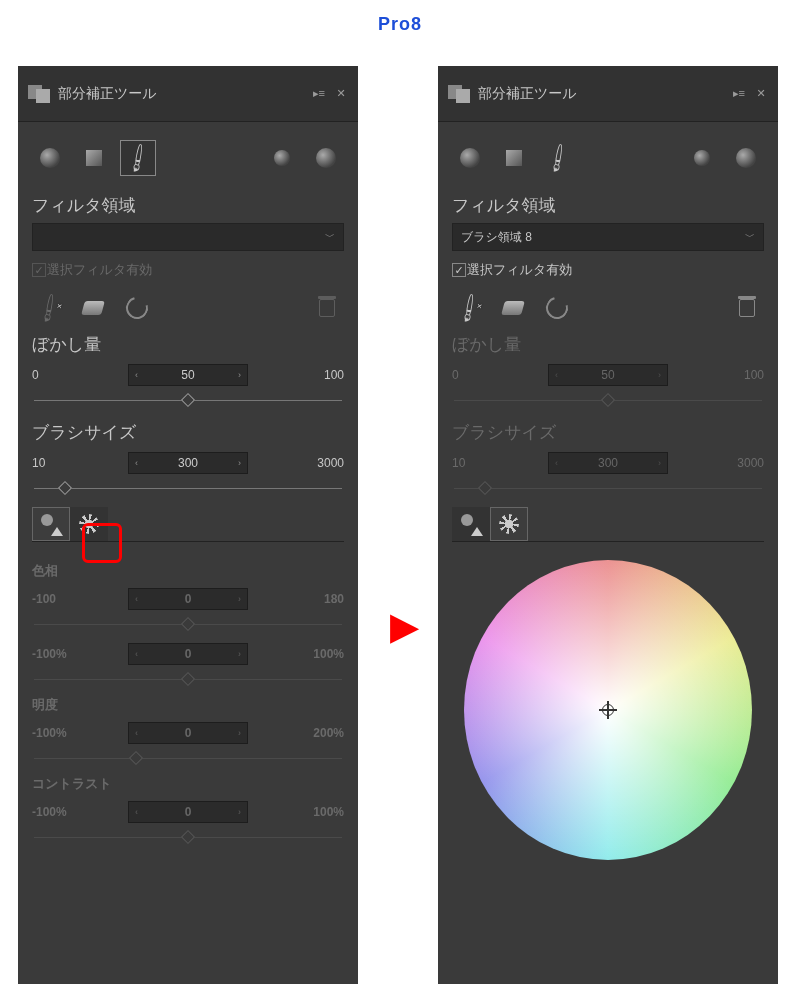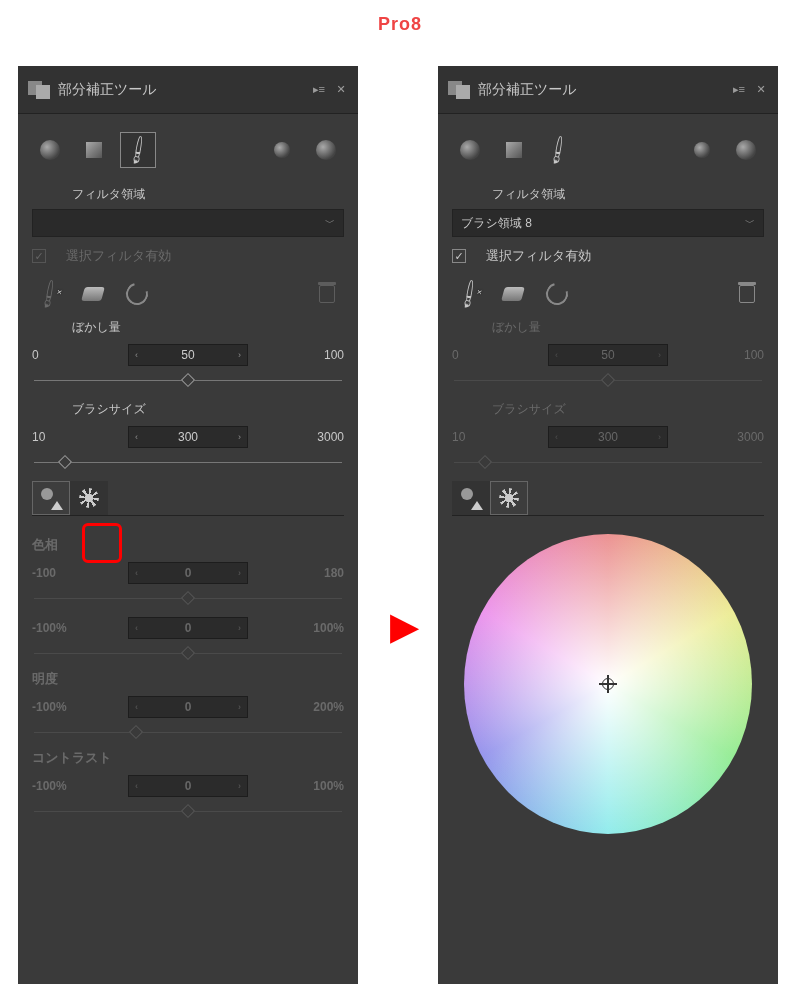--- a/index.html
+++ b/index.html
@@ -9,42 +9,42 @@
     font-size: 12px;
     width: 800px;
     height: 988px;
     position: relative;
   }
   .page-title {
     position: absolute;
     top: 14px;
     left: 50%;
     transform: translateX(-50%);
-    color: #ef4444;
+    color: #1d4ed8;
     font-size: 18px;
     font-weight: bold;
     letter-spacing: 1px;
   }
   .arrow {
     position: absolute;
     top: 604px;
     left: 390px;
     color: #ff0000;
     font-size: 38px;
   }
   .panel {
     position: absolute;
     width: 340px;
     background: #3a3a3a;
     color: #c8c8c8;
   }
   .panel.left  { top: 66px; left: 18px; height: 918px; }
   .panel.right { top: 66px; left: 438px; height: 918px; }
   .panel-header {
-    height: 48px;
+    height: 56px;
     background: #323232;
     display: flex;
     align-items: center;
     padding: 0 10px;
     gap: 8px;
     border-bottom: 1px solid #222;
   }
   .panel-header .title { flex: 1; font-size: 14px; }
   .panel-header .hicon { width: 14px; height: 14px; display:inline-flex; align-items:center; justify-content:center; opacity:.7; font-size:11px;}
   .panel-body { padding: 10px 14px; }
@@ -62,28 +62,28 @@
   .square-icon { width:16px; height:16px;
     background: linear-gradient(135deg,#aaa,#555); }
   .brush-icon { display:inline-block; transform: rotate(-35deg); font-size:20px; line-height:1;}
   .brush-plus { position:relative; }
   .brush-plus::after { content:"+"; position:absolute; right:0; bottom:0; font-size:10px; color:#ccc; text-shadow:0 0 2px #000;}
   .eraser-icon { width:20px; height:14px; background:linear-gradient(180deg,#bbb,#777); border-radius:3px; transform:skewX(-15deg);}
   .swirl-icon { width:22px; height:22px; border:2px solid #888; border-radius:50%; border-top-color:transparent; transform:rotate(30deg);}
   .trash-icon { width:16px; height:18px; border:1px solid #888; border-radius:2px; position:relative;}
   .trash-icon::before{content:"";position:absolute;top:-4px;left:-2px;width:18px;height:3px;background:#888;border-radius:1px;}
 
-  .label { font-size: 12px; padding: 4px 0 6px; margin-left: 40px; }
+  .label { font-size: 17px; padding: 4px 0 6px; }
   .dimmed { color: #6a6a6a; }
   .select-box {
     height: 28px; background:#2a2a2a; border:1px solid #222;
     display:flex; align-items:center; padding:0 8px; justify-content:space-between;
   }
   .select-box .chev { font-size:10px; opacity:.6;}
-  .checkbox-row { display:flex; align-items:center; gap:20px; padding:10px 0 8px; font-size:13px;}
+  .checkbox-row { display:flex; align-items:center; gap:1px; padding:10px 0 8px; font-size:13px;}
   .cb { width:14px; height:14px; border:1px solid #888; display:inline-flex; align-items:center; justify-content:center; font-size:11px;}
   .cb.checked::before{content:"✓"; color:#ccc;}
   .cb.dim { border-color:#555;}
   .cb.dim.checked::before{color:#666;}
 
   .editrow { display:flex; align-items:center; gap:10px; padding:6px 0 2px;}
   .editrow .small { width:34px; height:30px; display:flex; align-items:center; justify-content:center;}
 
   
   .slider-block { padding: 4px 0 10px; }

